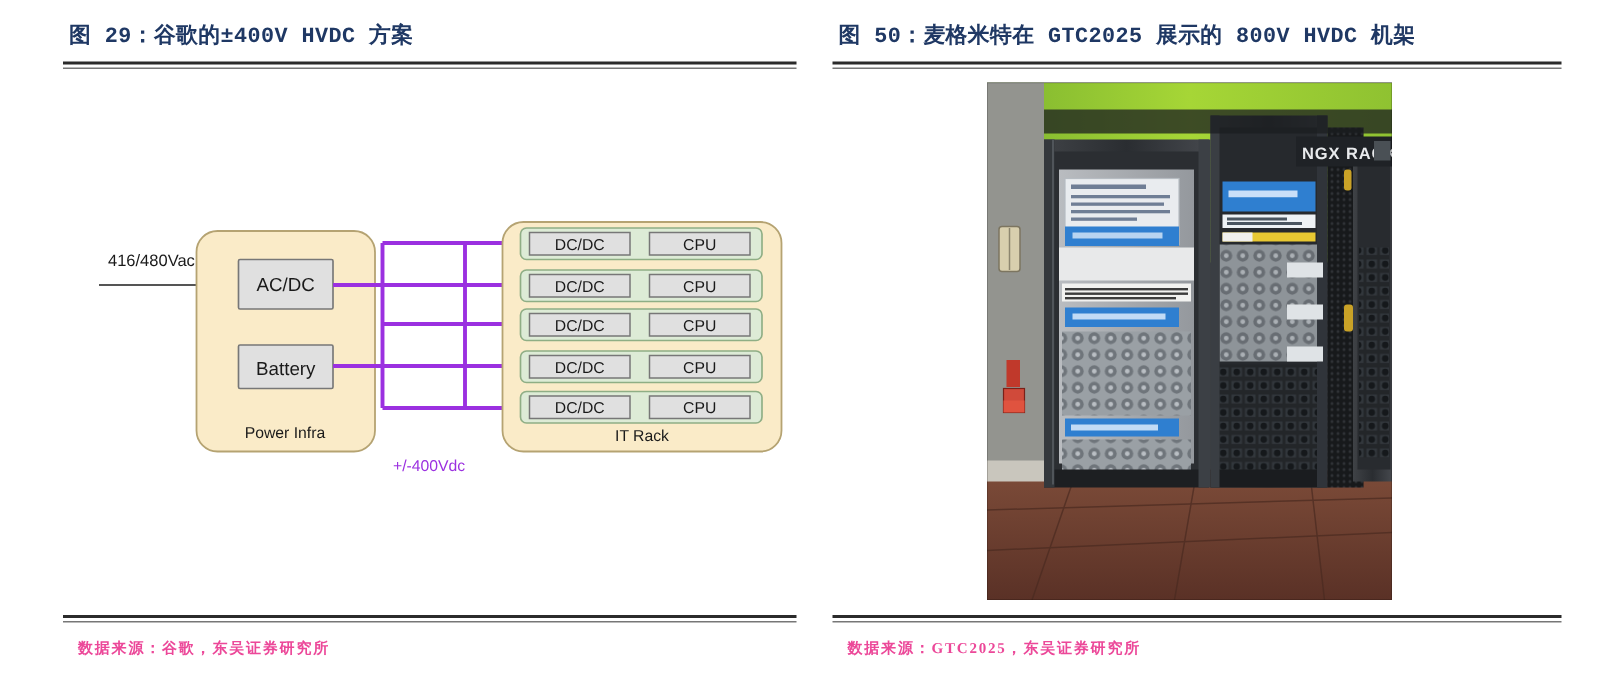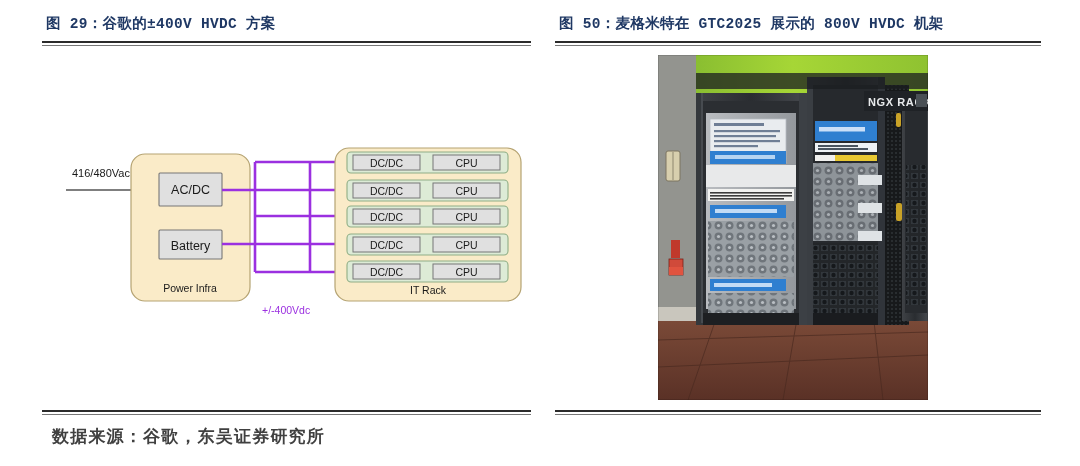--- a/index.html
+++ b/index.html
@@ -35,22 +35,22 @@
   .rule-bottom{
     position:absolute;left:0;top:410px;width:100%;
     border-top:2.2px solid #2b2b2b;
     border-bottom:0.9px solid #777;
     height:2px;
   }
   .fig-source{
     position:absolute;top:425px;left:10px;
     font-family:"Liberation Serif", serif;
     font-weight:bold;
-    font-size:17px;
-    color:#404040;
+    font-size:10px;
+    color:#ec4899;
     letter-spacing:1.2px;
     white-space:nowrap;
   }
 
   
   .diagram{
     position:absolute;left:0;top:48px;width:489px;height:356px;
     background:#ffffff;
   }
   .svg-diagram{display:block;}
@@ -352,15 +352,16 @@
           </g>
         </g>
 
         <rect x="38" y="18" width="232" height="16" fill="#1b1d20" opacity="0.75"></rect>
 
         <rect x="0" y="0" width="270" height="345" fill="none" stroke="#000" stroke-width="1" opacity="0.25"></rect>
       </svg>
     </div>
 
     <div class="rule-bottom"></div>
+    <div class="fig-source">数据来源：GTC2025，东吴证券研究所</div>
   </div>
 
 </div>
 
 </body></html>

